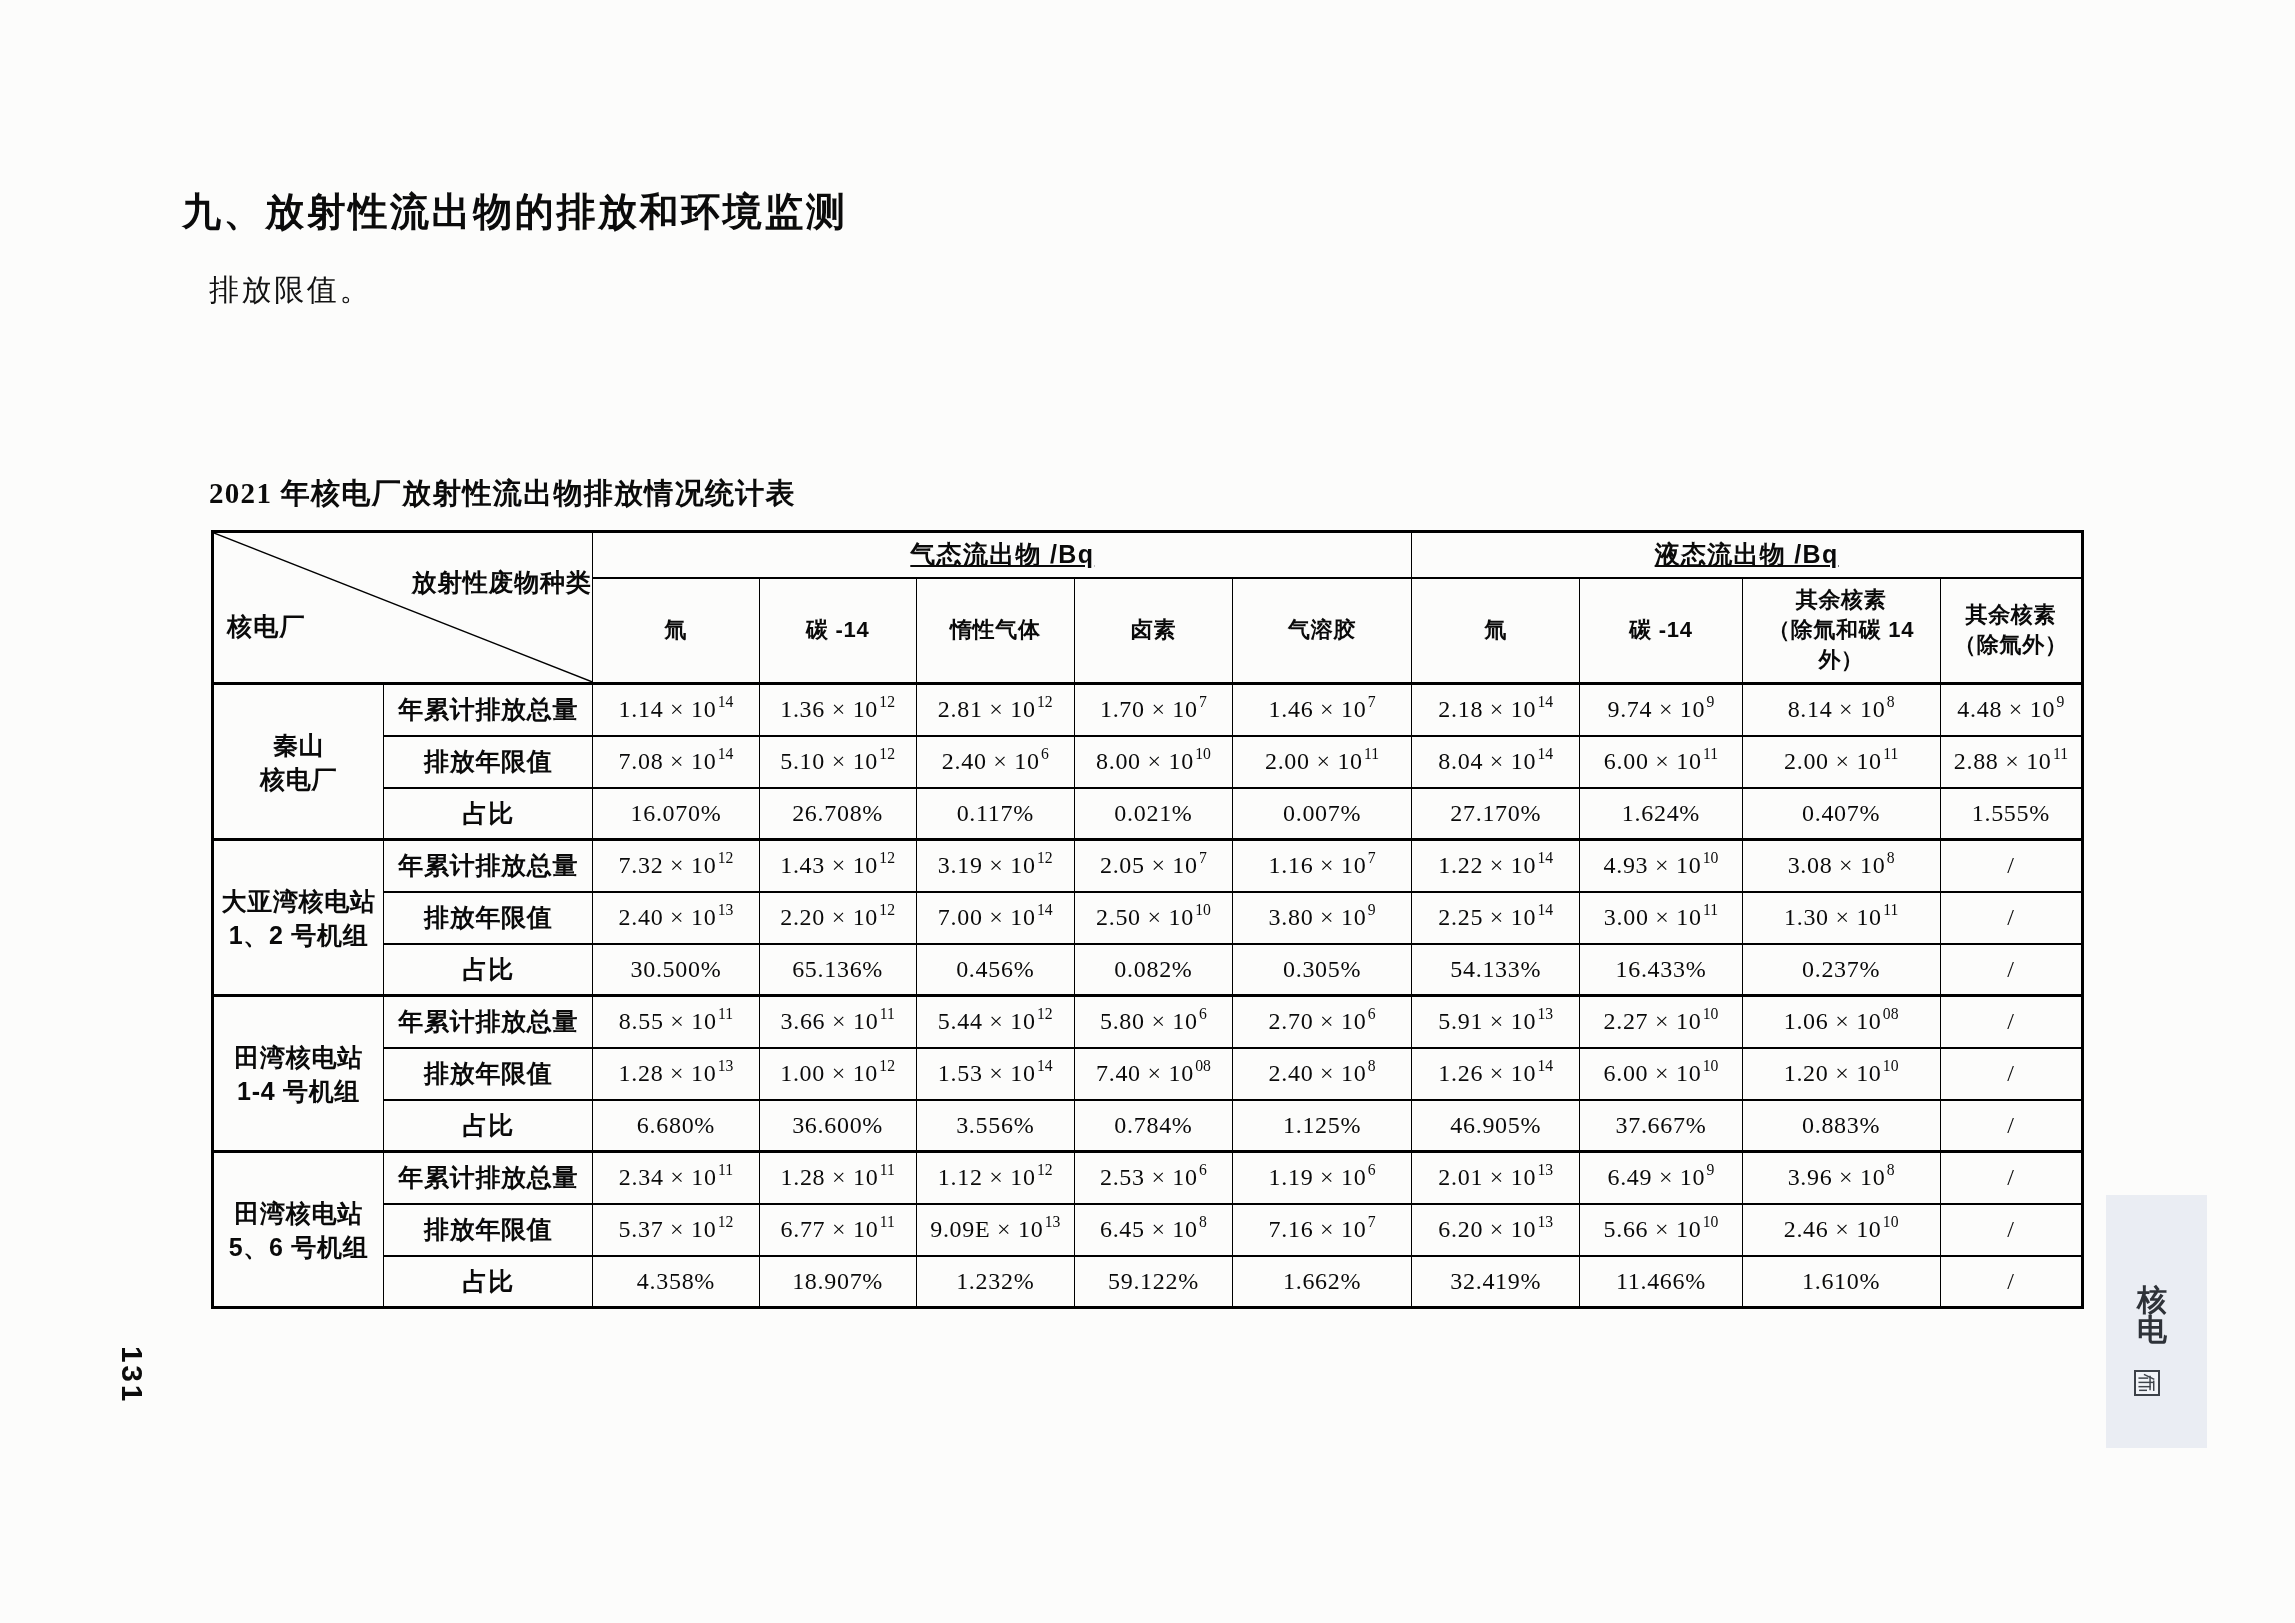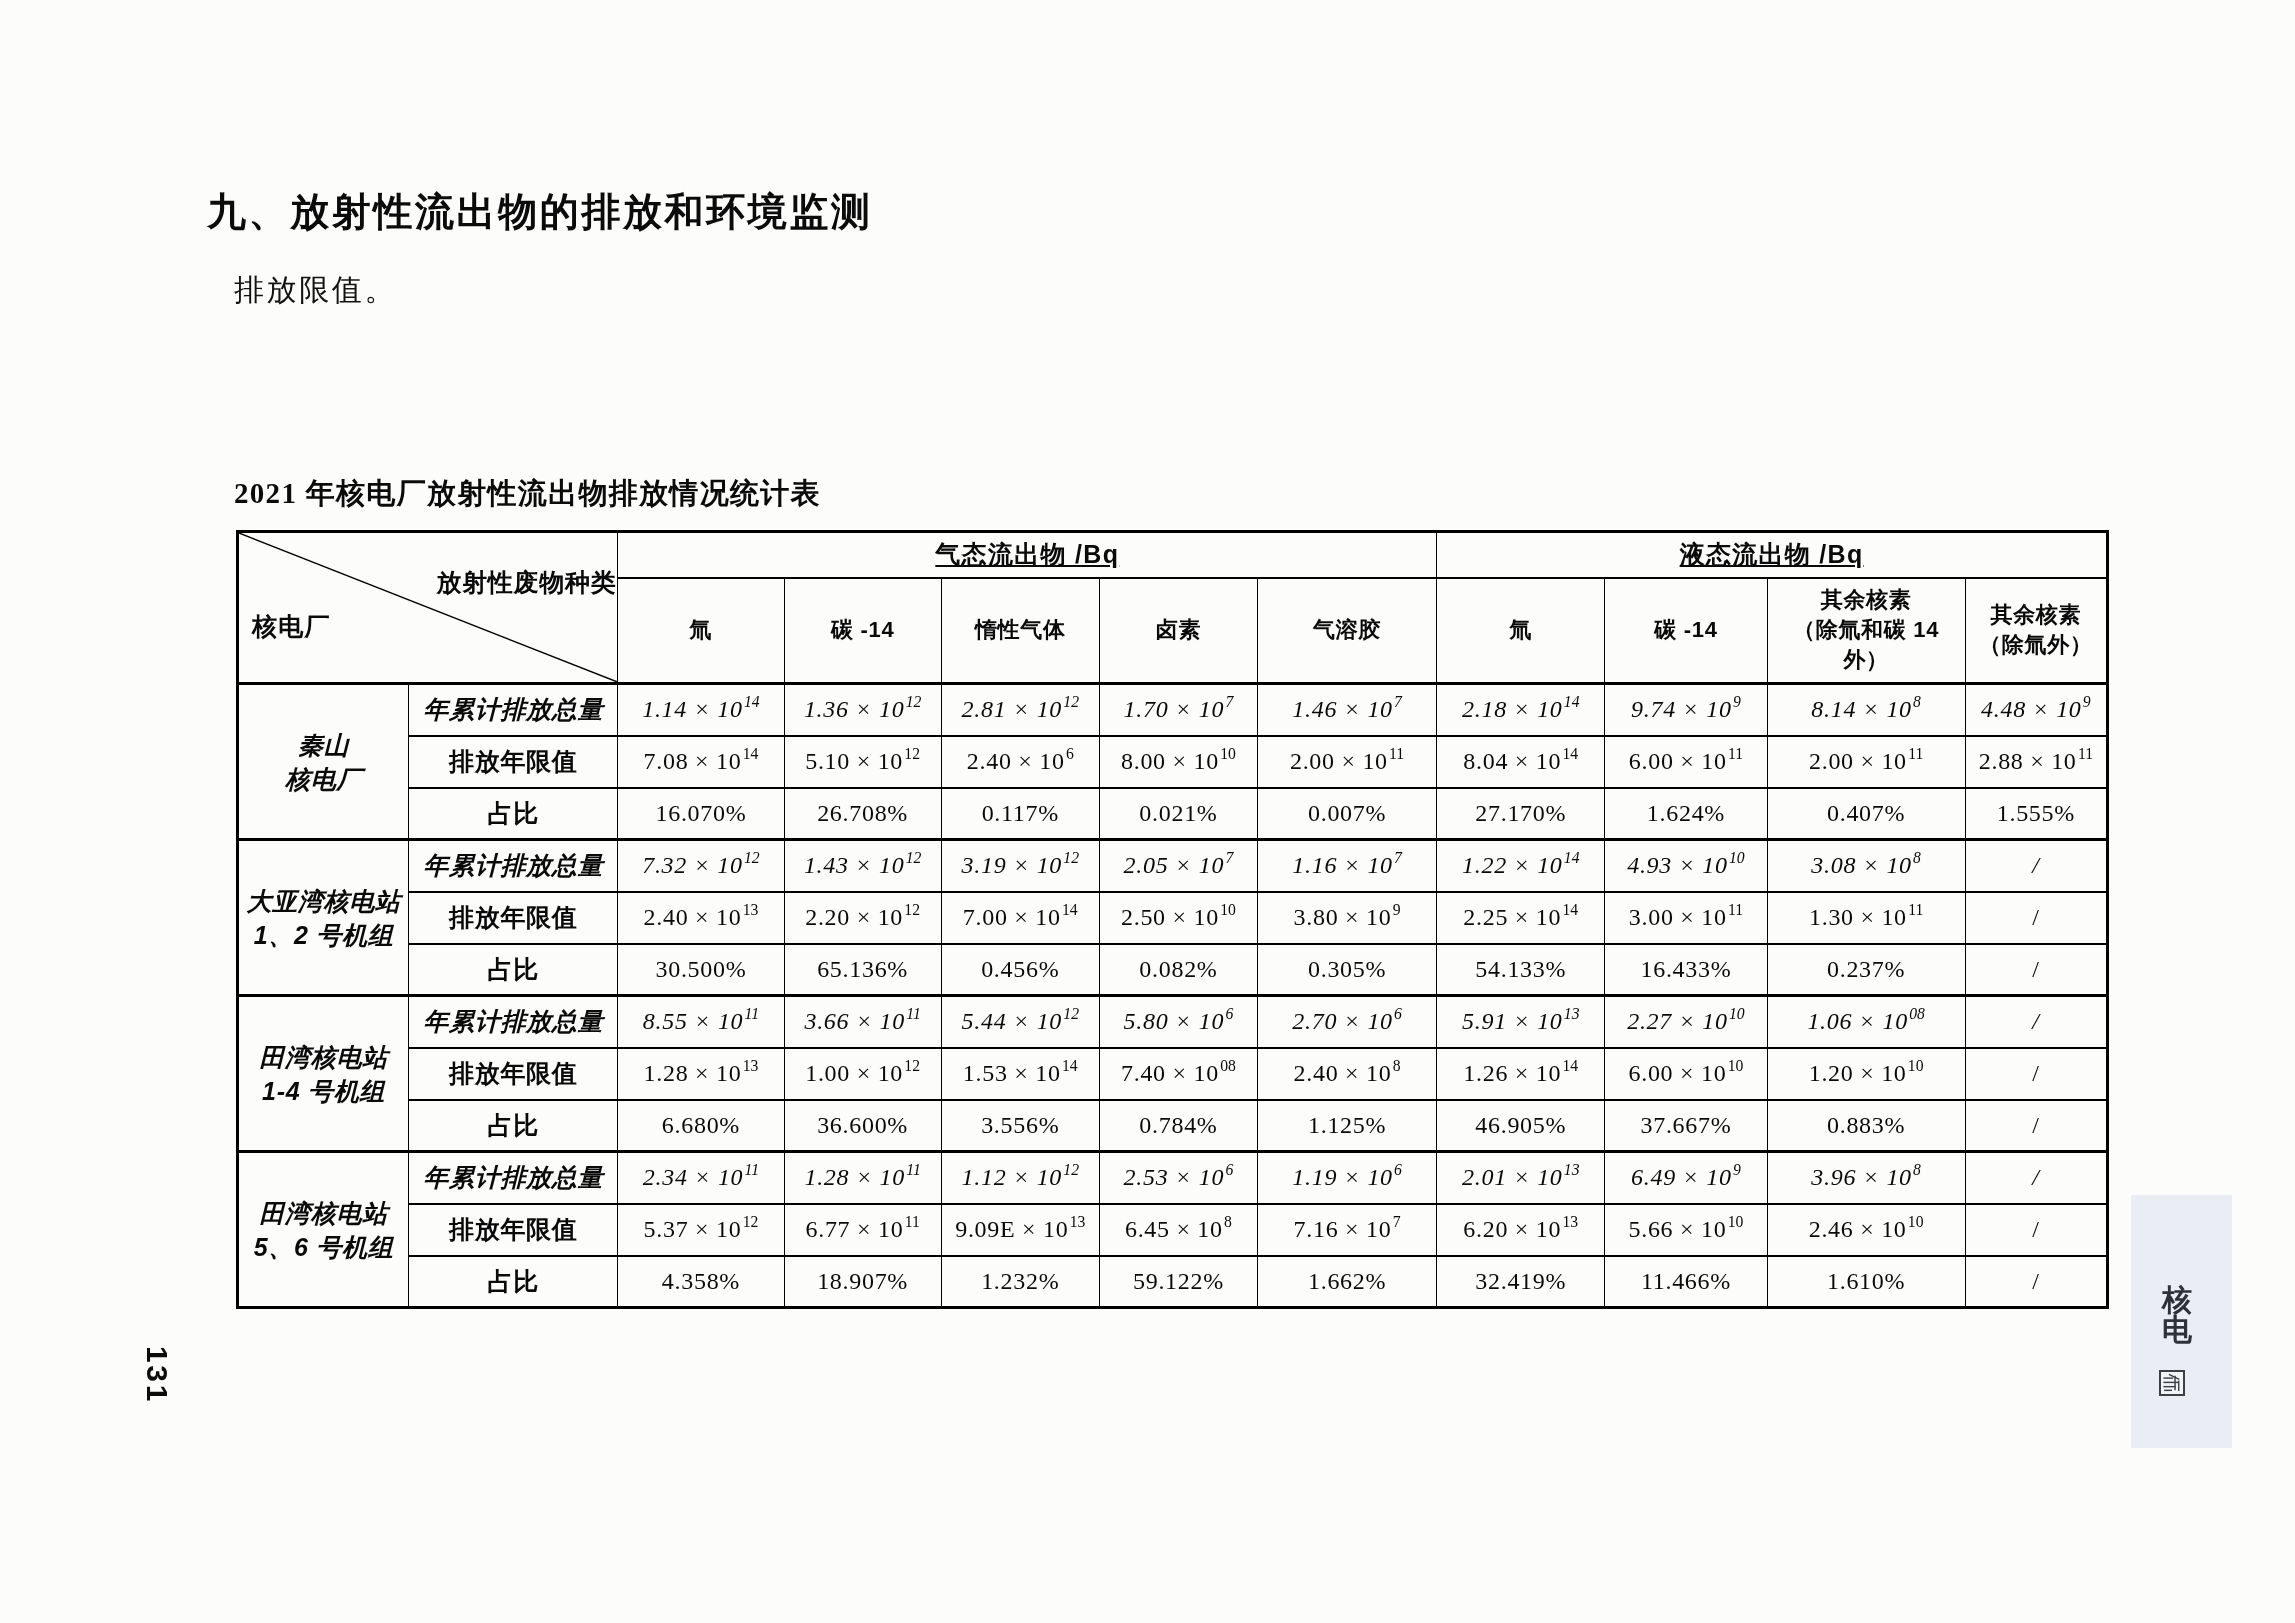--- a/index.html
+++ b/index.html
@@ -2,21 +2,21 @@
 <html style="font-size:10.5px"><head>
 <meta charset="utf-8">
 <style>
   html,body{margin:0;padding:0;}
   body{
     width:2295px;height:1623px;position:relative;
     background:#fcfcfb;color:#111;
     font-family:"Liberation Serif",serif;
     overflow:hidden;
   }
-  .page{position:absolute;inset:0;margin-left:25px;}
+  .page{position:absolute;inset:0;}
 
   .section-title{
     position:absolute;left:182px;top:185px;margin:0;
     font:700 39px "Liberation Sans",sans-serif;letter-spacing:2.6px;color:#0b0b0b;
   }
 
   .para{position:absolute;left:209px;top:260px;width:1898px;font-size:30px;letter-spacing:2.6px;color:#121212;}
   .pline{height:60px;line-height:60px;white-space:nowrap;}
   .pline.indent{padding-left:64px;}
 
@@ -27,21 +27,21 @@
 
   table.emis{
     position:absolute;left:211px;top:530px;width:1873px;
     border-collapse:collapse;table-layout:fixed;
     border:3.9px solid #000;
   }
   table.emis th,table.emis td{
     border:1.3px solid #000;border-top-width:2.6px;border-bottom-width:2.6px;
     padding:0;text-align:center;vertical-align:middle;color:#0a0a0a;overflow:hidden;
   }
-  tr.group-start td{border-top-width:3.9px;font-style:italic;}
+  tr.group-start td{border-top-width:3.9px;}
   tr.hr1{height:46px;}
   tr.hr2{height:106px;}
   tbody tr{height:52px;}
 
   th.ghead{font:700 25px "Liberation Sans",sans-serif;letter-spacing:1.3px;text-decoration:underline;}
   th.sub{font:700 22px "Liberation Sans",sans-serif;line-height:30px;letter-spacing:0.7px;}
 
   th.corner{position:relative;padding:0;}
   .corner svg.diag{position:absolute;inset:0;width:100%;height:100%;display:block;}
   .corner .c-tr{position:absolute;top:33px;right:1px;font:700 25px "Liberation Sans",sans-serif;letter-spacing:0.7px;}

